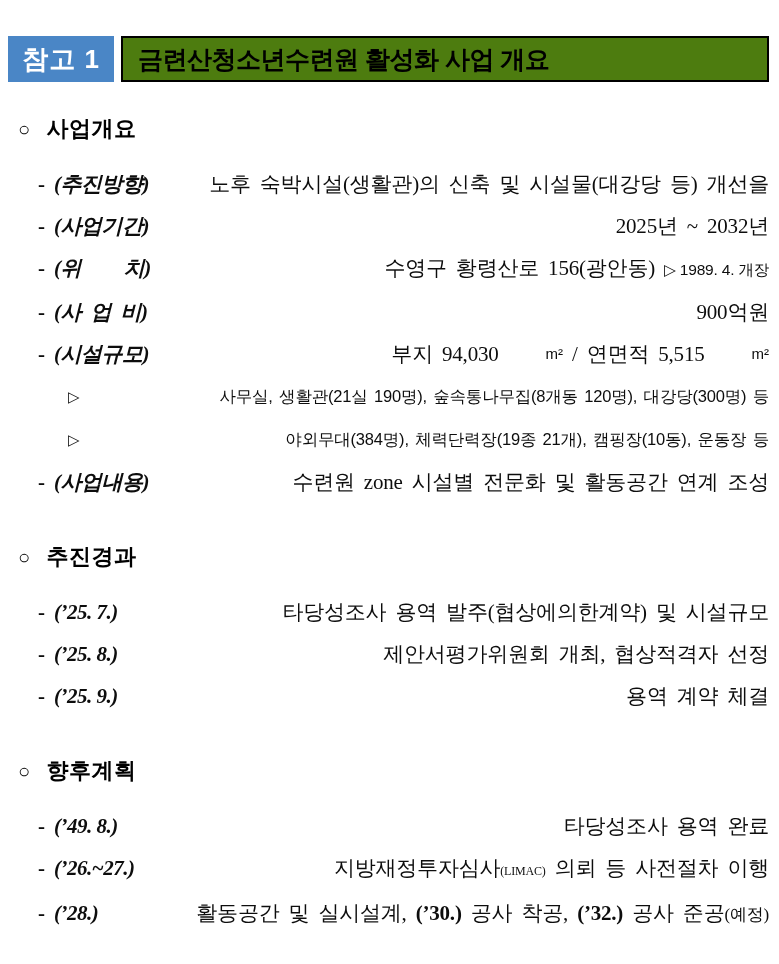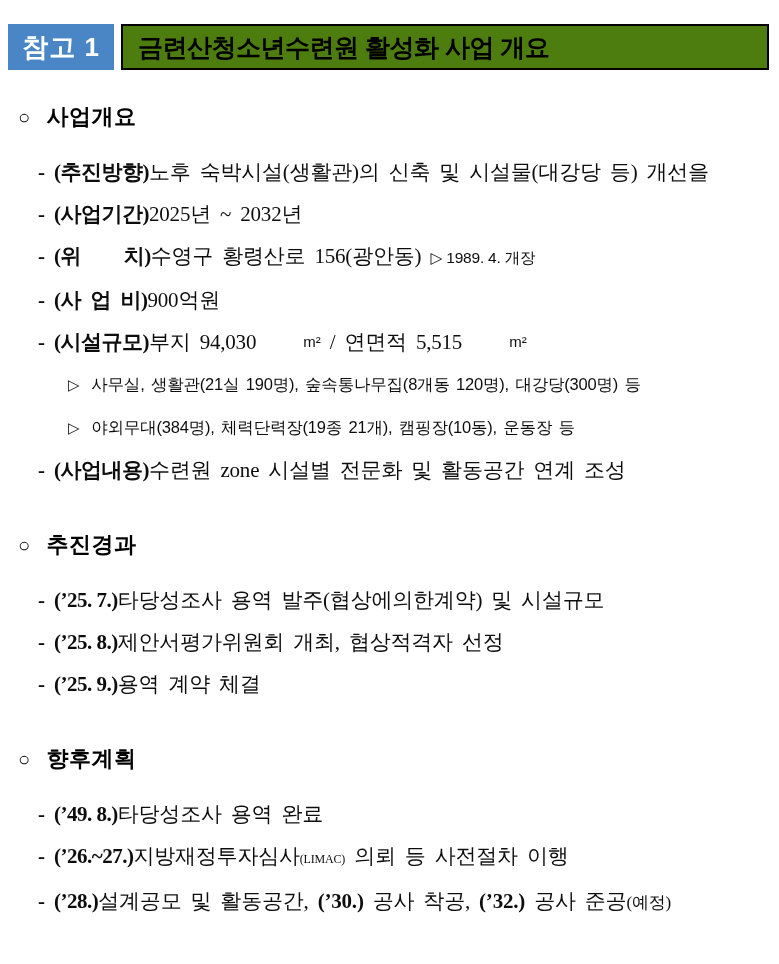--- a/index.html
+++ b/index.html
@@ -2,21 +2,21 @@
 <html lang="ko"><head>
 <meta charset="utf-8">
 <style>
   * { margin:0; padding:0; box-sizing:border-box; }
   html,body { background:#ffffff; }
   body {
     width:779px; height:964px; overflow:hidden;
     font-family:"Liberation Serif","DejaVu Serif",serif;
     color:#0d0d0d;
   }
-  .page { width:779px; height:964px; background:#fff; padding:24px 10px 10px 8px; }
+  .page { width:779px; height:964px; background:#fff; padding:36px 10px 10px 8px;text-align:right; }
 
   
   .doc-header { display:flex; align-items:stretch; gap:7px; height:46px; margin-bottom:32px; }
   .badge {
     width:106px; flex-shrink:0;
     background:#4a86c6; color:#ffffff;
     font-family:"Liberation Sans","DejaVu Sans",sans-serif;
     font-weight:bold; font-size:26px; letter-spacing:1px;
     display:flex; align-items:center; justify-content:center;
   }
@@ -38,21 +38,21 @@
   }
   .marker { font-size:20px; font-weight:normal; }
 
   
   .item {
     display:flex; align-items:baseline;
     margin:0 0 2px 30px;
     font-size:21px; line-height:40px;
   }
   .item .prefix { white-space:pre; margin-right:9px; font-weight:bold; }
-  .item .label  { white-space:pre; font-weight:bold; letter-spacing:-0.5px; }
+  .item .label  { white-space:pre; font-weight:bold; letter-spacing:-0.5px;font-style:italic; }
   .item .content { flex:1; word-spacing:4px; letter-spacing:-0.2px; }
 
   .item.sub {
     margin-left:60px;
     font-family:"Liberation Sans","DejaVu Sans",sans-serif;
     font-size:16.5px; line-height:41px; letter-spacing:-0.3px;
   }
   .item.sub .prefix { font-weight:normal; font-size:15px; margin-right:12px; }
   .item.sub .content { word-spacing:2px; }
 
@@ -150,17 +150,17 @@
           <span class="content"><span class="seg-body">타당성조사 용역 완료</span></span>
         </div>
         <div class="item item">
           <span class="prefix">-</span>
           <span class="label">(’26.~27.)</span>
           <span class="content"><span class="seg-body">지방재정투자심사</span><span class="seg-note2">(LIMAC)</span><span class="seg-body"> 의뢰 등 사전절차 이행</span></span>
         </div>
         <div class="item item">
           <span class="prefix">-</span>
           <span class="label">(’28.)</span>
-          <span class="content"><span class="seg-body">설계공모 및 활동공간, </span><span class="seg-label">(’30.)</span><span class="seg-body"> 공사 착공, </span><span class="seg-label">(’32.)</span><span class="seg-body"> 공사 준공</span><span class="seg-small">(예정)</span></span>
+          <span class="content"><span class="seg-body">활동공간 및 실시설계, </span><span class="seg-label">(’30.)</span><span class="seg-body"> 공사 착공, </span><span class="seg-label">(’32.)</span><span class="seg-body"> 공사 준공</span><span class="seg-small">(예정)</span></span>
         </div>
       </section>
     </main>
 </div>
 
 </body></html>

